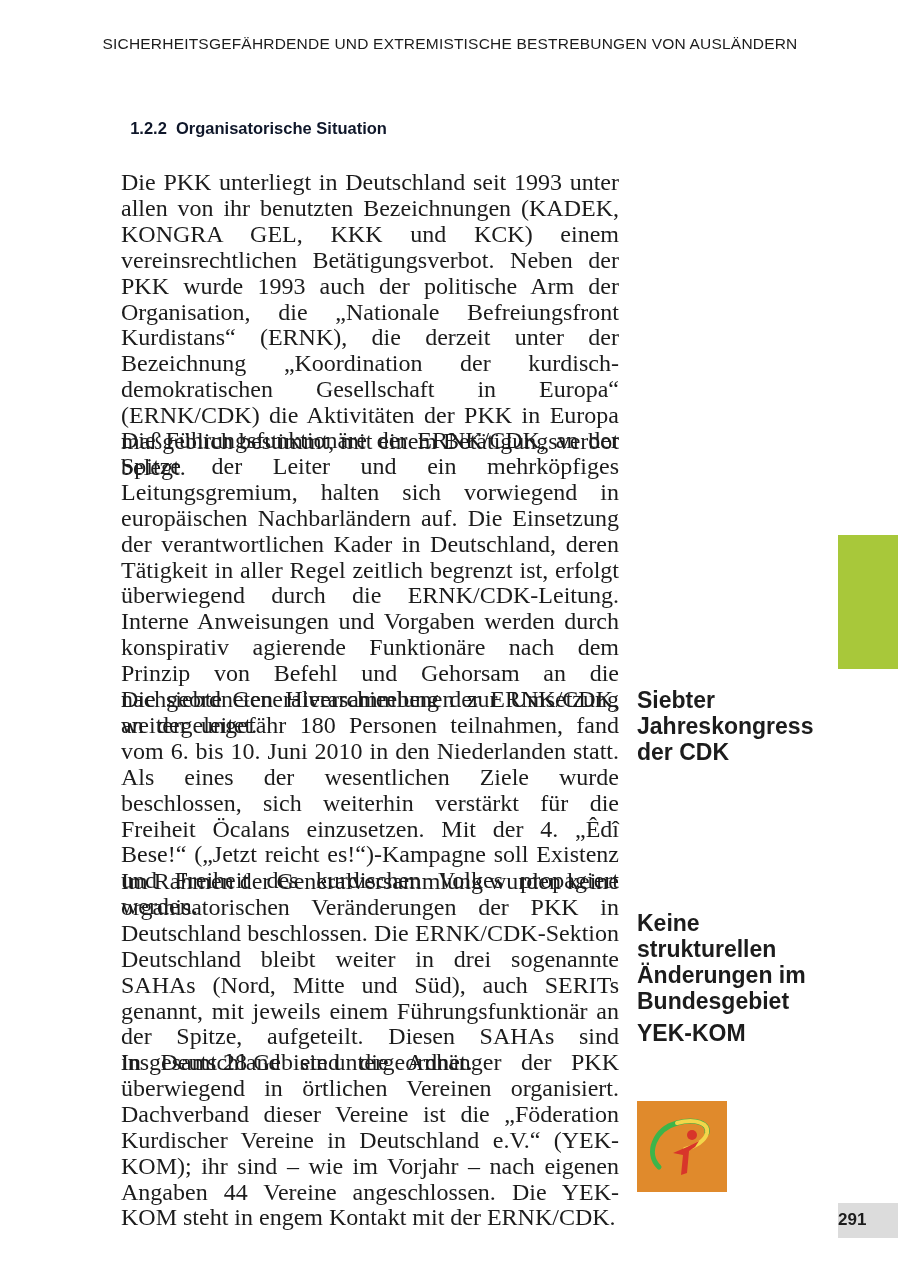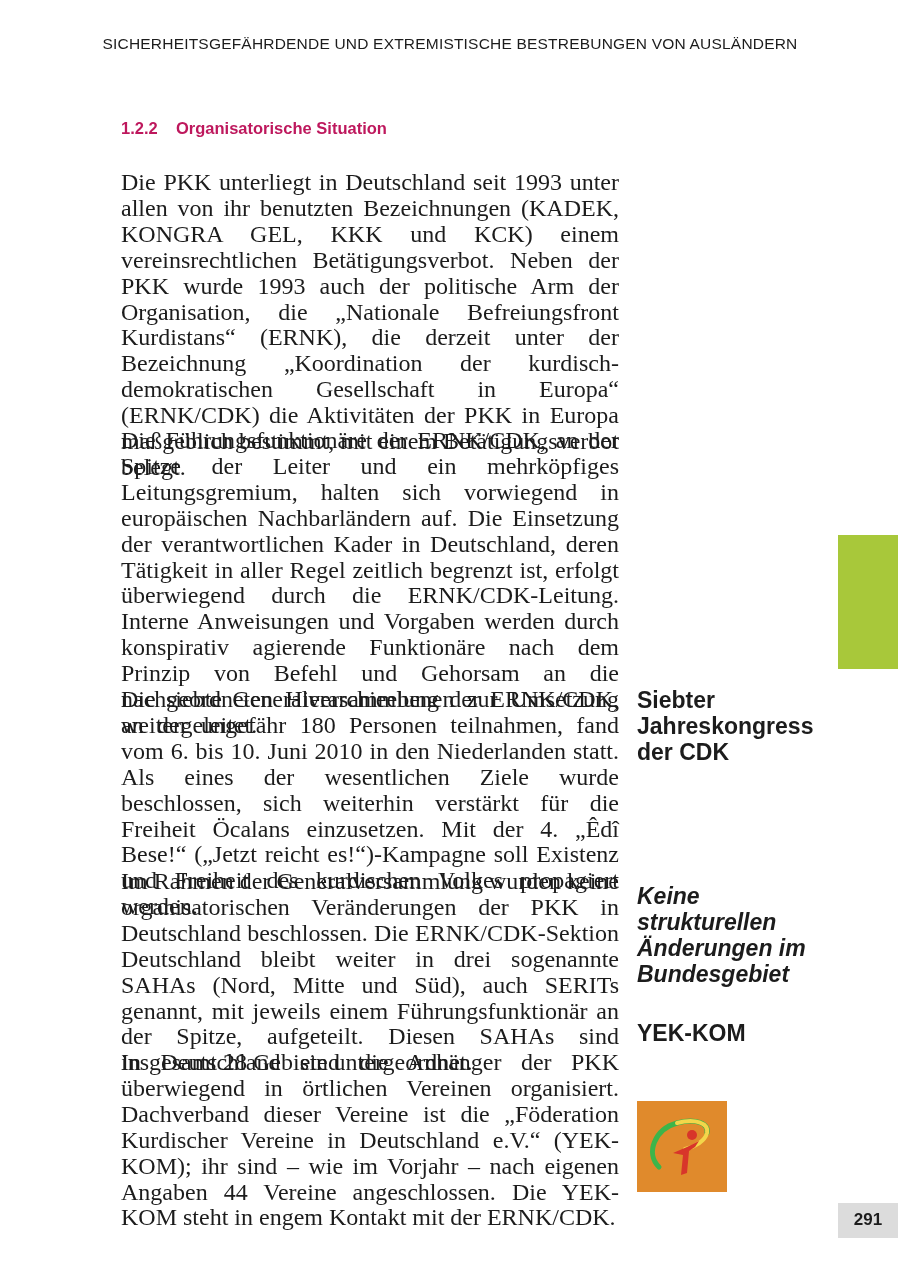--- a/index.html
+++ b/index.html
@@ -7,42 +7,42 @@
     width: 900px; height: 1277px; background: #ffffff; position: relative; overflow: hidden;
     color: #1c1c1c;
   }
   .running-header {
     position: absolute; left: 0; top: 33px; width: 900px; text-align: center;
     font-family: "Liberation Sans", sans-serif; font-size: 15.5px; letter-spacing: 0.2px;
     line-height: 21px; color: #1c1c1c;
   }
   .section-heading {
     position: absolute; left: 121px; top: 119px;
-    font-family: "Liberation Sans", sans-serif; font-weight: bold; font-size: 16.5px; color: #be185d;
+    font-family: "Liberation Sans", sans-serif; font-weight: bold; font-size: 16.5px; color: #0f172a; text-align: center;
   }
   .section-heading .num { display: inline-block; width: 55px; }
   .para {
     position: absolute; left: 121px; width: 498px;
     font-family: "Liberation Serif", serif; font-size: 24px; line-height: 25.9px;
     text-align: justify; color: #1c1c1c; margin: 0;
   }
   .margin-note {
     position: absolute; left: 637px; width: 190px;
     font-family: "Liberation Sans", sans-serif; font-weight: bold; font-size: 23px; line-height: 26px;
     color: #1c1c1c;
   }
   .logo {
     position: absolute; left: 637px; top: 1101px; width: 90px; height: 91px;
   }
   .green-tab {
     position: absolute; left: 838px; top: 535px; width: 60px; height: 134px;
   }
   .page-number {
     position: absolute; left: 838px; top: 1203px; width: 60px; height: 35px;
-    background: #dcdcdc; text-align: center; line-height: 33px;
+    background: #dcdcdc; line-height: 33px;
     font-family: "Liberation Sans", sans-serif; font-weight: bold; font-size: 17px; color: #1c1c1c;
   }
 </style>
 </head>
 <body>
 
 <div class="running-header">
   <div>SICHERHEITSGEFÄHRDENDE UND EXTREMISTISCHE BESTREBUNGEN VON AUSLÄNDERN</div>
 </div>
 
@@ -50,21 +50,21 @@
   <span class="num">1.2.2</span><span>Organisatorische Situation</span>
 </div>
 
 <p class="para" style="top:170px;">Die PKK unterliegt in Deutschland seit 1993 unter allen von ihr benutzten Bezeichnungen (KADEK, KONGRA GEL, KKK und KCK) einem vereinsrechtlichen Betätigungsverbot. Neben der PKK wurde 1993 auch der politische Arm der Organisation, die „Nationale Befreiungsfront Kurdistans“ (ERNK), die derzeit unter der Bezeichnung „Koordination der kurdisch-demokratischen Gesellschaft in Europa“ (ERNK/CDK) die Aktivitäten der PKK in Europa maßgeblich bestimmt, mit einem Betätigungsverbot belegt.</p>
 <p class="para" style="top:428px;">Die Führungsfunktionäre der ERNK/CDK, an der Spitze der Leiter und ein mehrköpfiges Leitungsgremium, halten sich vorwiegend in europäischen Nachbarländern auf. Die Einsetzung der verantwortlichen Kader in Deutschland, deren Tätigkeit in aller Regel zeitlich begrenzt ist, erfolgt überwiegend durch die ERNK/CDK-Leitung. Interne Anweisungen und Vorgaben werden durch konspirativ agierende Funktionäre nach dem Prinzip von Befehl und Gehorsam an die nachgeordneten Hierarchieebenen zur Umsetzung weitergeleitet.</p>
 <p class="para" style="top:687px;">Die siebte Generalversammlung der ERNK/CDK, an der ungefähr 180 Personen teilnahmen, fand vom 6. bis 10. Juni 2010 in den Niederlanden statt. Als eines der wesentlichen Ziele wurde beschlossen, sich weiterhin verstärkt für die Freiheit Öcalans einzusetzen. Mit der 4. „Êdî Bese!“ („Jetzt reicht es!“)-Kampagne soll Existenz und Freiheit des kurdischen Volkes propagiert werden.</p>
 <p class="para" style="top:869px;">Im Rahmen der Generalversammlung wurden keine organisatorischen Veränderungen der PKK in Deutschland beschlossen. Die ERNK/CDK-Sektion Deutschland bleibt weiter in drei sogenannte SAHAs (Nord, Mitte und Süd), auch SERITs genannt, mit jeweils einem Führungsfunktionär an der Spitze, aufgeteilt. Diesen SAHAs sind insgesamt 28 Gebiete untergeordnet.</p>
 <p class="para" style="top:1050px;">In Deutschland sind die Anhänger der PKK überwiegend in örtlichen Vereinen organisiert. Dachverband dieser Vereine ist die „Föderation Kurdischer Vereine in Deutschland e.V.“ (YEK-KOM); ihr sind – wie im Vorjahr – nach eigenen Angaben 44 Vereine angeschlossen. Die YEK-KOM steht in engem Kontakt mit der ERNK/CDK.</p>
 
 <div class="margin-note" style="top:687px; width:150px;">Siebter Jahreskongress der CDK</div>
-<div class="margin-note" style="top:883px; width:185px;font-style:italic;">Keine strukturellen Änderungen im Bundesgebiet</div>
+<div class="margin-note" style="top:910px; width:185px;">Keine strukturellen Änderungen im Bundesgebiet</div>
 <div class="margin-note" style="top:1020px;">YEK-KOM</div>
 
 <div class="logo">
   <svg width="90" height="91" viewBox="0 0 90 91">
     <rect x="0" y="0" width="90" height="91" fill="#e08a2c"></rect>
     <path d="M22 66 C 8 52, 18 28, 40 22 C 58 17, 72 22, 70 32" fill="none" stroke="#3db54a" stroke-width="5" stroke-linecap="round"></path>
     <path d="M40 22 C 58 17, 72 22, 70 32 C 68 40, 58 46, 48 48" fill="none" stroke="#f3d64a" stroke-width="4" stroke-linecap="round"></path>
     <circle cx="55" cy="34" r="5" fill="#d8352a"></circle>
     <path d="M36 52 L 50 46 L 62 40 L 58 46 L 52 50 L 50 72 L 44 74 L 46 54 Z" fill="#d8352a"></path>
   </svg>

